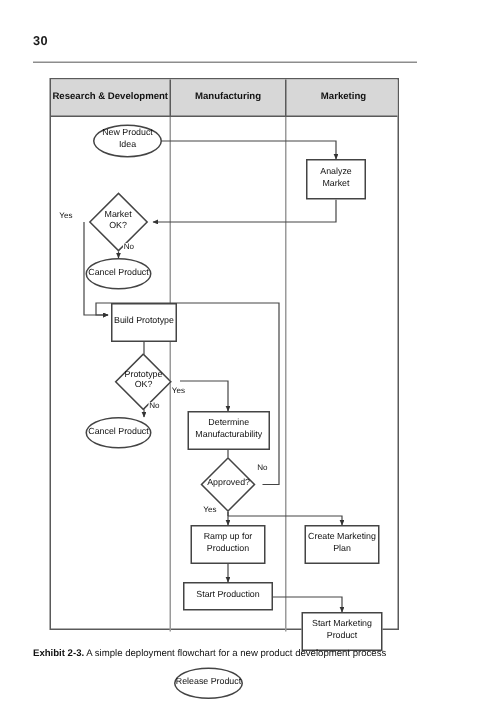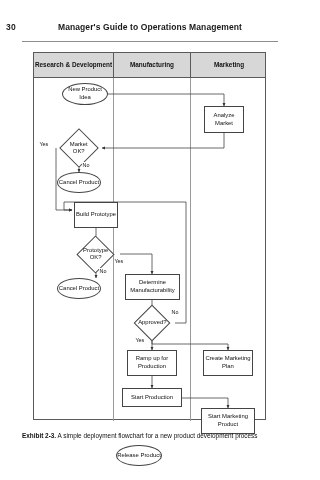--- a/index.html
+++ b/index.html
@@ -10,21 +10,21 @@
     color:#1a1a1a;
     overflow:hidden;
     position:relative;
   }
 
   
   .page-header{
     position:absolute; left:0; top:22px; width:300px; height:22px;
   }
   .page-num{
-    position:absolute; left:6px; top:0;
+    position:absolute; left:22px; top:0;
     font-size:8.5px; font-weight:bold; letter-spacing:.2px;text-align:center;
   }
   .book-title{
     position:absolute; left:0; top:0; width:300px;
     text-align:center;
     font-size:8.5px; font-weight:bold; letter-spacing:.1px;
   }
   .header-rule{
     position:absolute; left:22px; top:41px; width:256px; height:1px;
     background:#8d8d8d;
@@ -105,21 +105,20 @@
     position:absolute; left:22px; top:431px; width:256px;
     font-size:6.4px; line-height:1.55; color:#111;
   }
   .caption b{ font-weight:bold; }
 </style>
 </head>
 <body>
 
 <div class="page-header">
   <div class="page-num">30</div>
-  <div class="book-title">Manager's Guide to Operations Management</div>
 </div>
 <div class="header-rule"></div>
 
 <div class="exhibit">
 
   <div class="lane-header"></div>
   <div class="lane-title lane-t0">Research &amp; Development</div>
   <div class="lane-title lane-t1">Manufacturing</div>
   <div class="lane-title lane-t2">Marketing</div>
 

